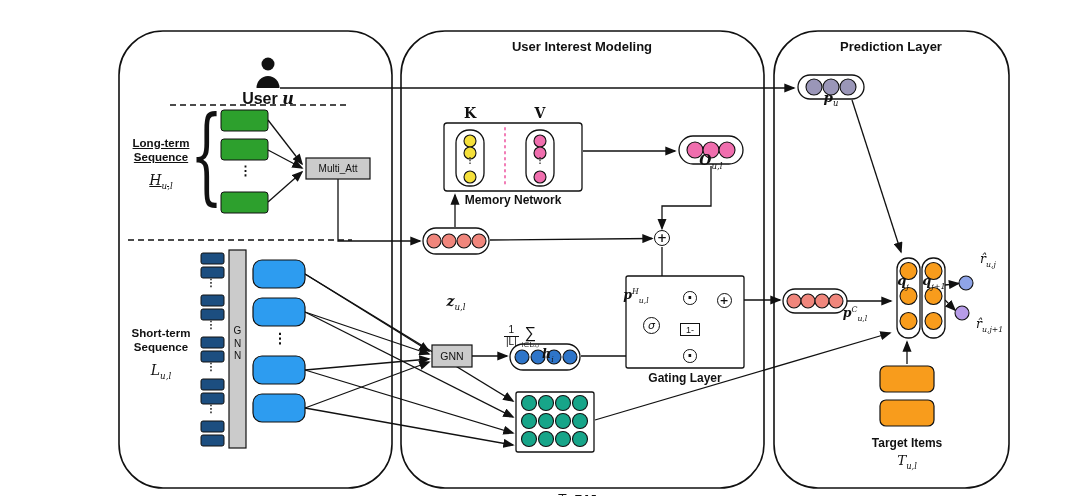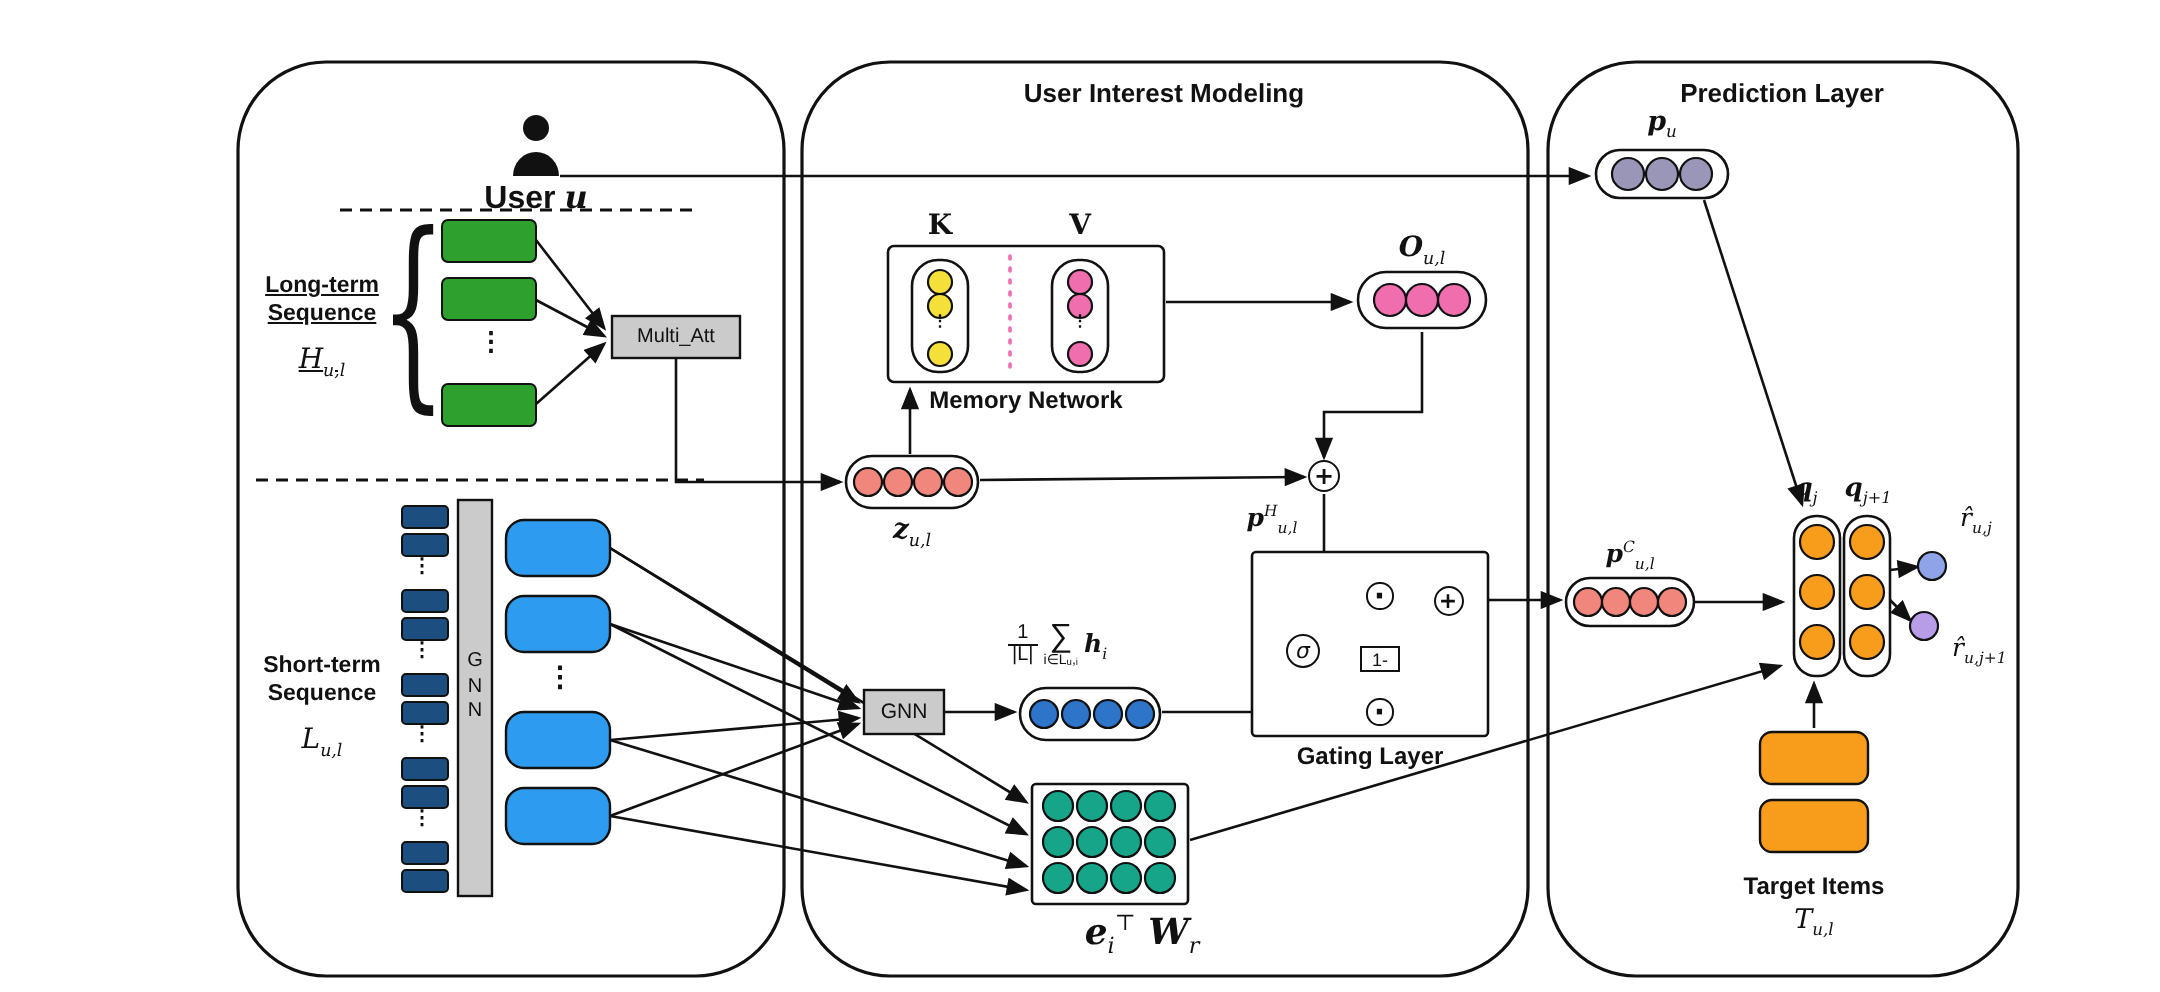--- a/index.html
+++ b/index.html
@@ -2,21 +2,21 @@
 <html style="--ink: #111111; --gray_box: #cbcbcb; --green: #2da02d; --navy: #1c4e80; --blue_box: #2d9cf0; --yellow: #f5e03a; --pink: #f06eae; --salmon: #f0867c; --blue_node: #2e75c9; --teal: #17a589; --orange: #f89c1c; --gray_purple: #9a96b8; --periwinkle: #8fa4e8; --lavender: #b79ce8;"><head>
 <meta charset="utf-8">
 <style>
   html,body{margin:0;padding:0;background:#fff;}
   .stage{position:relative;width:1080px;height:496px;background:#fff;overflow:hidden;
          font-family:"Liberation Sans",sans-serif;color:#111;}
   svg.layer{position:absolute;left:0;top:0;}
   .lbl{position:absolute;line-height:1.18;}
   .b{font-weight:bold;}
   .c{text-align:center;}
-  .mvec{font-family:"DejaVu Serif",serif;font-style:italic;font-weight:bold;}
+  .mvec{font-family:"DejaVu Serif",serif;font-style:italic;font-weight:bold;margin-top:36px;}
   .mit{font-family:"DejaVu Serif",serif;font-style:italic;}
   .lbl sub,.lbl sup{font-size:62%;font-style:italic;font-weight:normal;line-height:0;}
   .vdots{position:absolute;font-weight:bold;color:#111;}
   .op{position:absolute;border:1.4px solid #111;border-radius:50%;background:#fff;
       display:flex;align-items:center;justify-content:center;box-sizing:border-box;
       font-family:"DejaVu Sans",sans-serif;}
   .sqop{position:absolute;border:1.2px solid #111;background:#fff;display:flex;
         align-items:center;justify-content:center;box-sizing:border-box;}
   .boxtxt{position:absolute;display:flex;align-items:center;justify-content:center;}
   .brace{position:absolute;font-family:"DejaVu Serif",serif;line-height:1;
@@ -289,21 +289,21 @@
     <span class="sumcol">
         <span style="font-size:16px;">∑</span>
         <span style="font-size:7px;">i∈Lᵤ,ᵢ</span>
       </span>
     <span class="mvec" style="font-size:12.5px;"><span>h</span><sub>i</sub></span>
   </div>
 
   <div class="lbl c mvec" style="left:524px;top:456px;width:94px;font-size:18px;"><span>e</span><sub>i</sub><sup style="font-style:normal;">⊤</sup>&nbsp;<span>W</span><sub>r</sub></div>
 
   <div class="lbl c mvec" style="left:806px;top:54px;width:50px;font-size:13.5px;"><span>p</span><sub>u</sub></div>
-  <div class="lbl c mvec" style="left:785px;top:270px;width:60px;font-size:12.5px;"><span>p</span><sup>C</sup><sub>u,l</sub></div>
+  <div class="lbl c mvec" style="left:825px;top:270px;width:60px;font-size:12.5px;"><span>p</span><sup>C</sup><sub>u,l</sub></div>
   <div class="lbl c mvec" style="left:890px;top:237px;width:26px;font-size:13px;"><span>q</span><sub>j</sub></div>
   <div class="lbl c mvec" style="left:916px;top:237px;width:36px;font-size:13px;"><span>q</span><sub>j+1</sub></div>
   <div class="lbl mit" style="left:980px;top:252px;font-size:12.5px;"><span>r̂</span><sub>u,j</sub></div>
   <div class="lbl mit" style="left:976px;top:317px;font-size:12.5px;"><span>r̂</span><sub>u,j+1</sub></div>
   <div class="lbl b c" style="left:855px;top:436px;width:104px;font-size:12px;">Target Items</div>
   <div class="lbl c mit" style="left:855px;top:453px;width:104px;font-size:13.5px;"><span>T</span><sub>u,l</sub></div>
 
 </div>
 
 </body></html>

